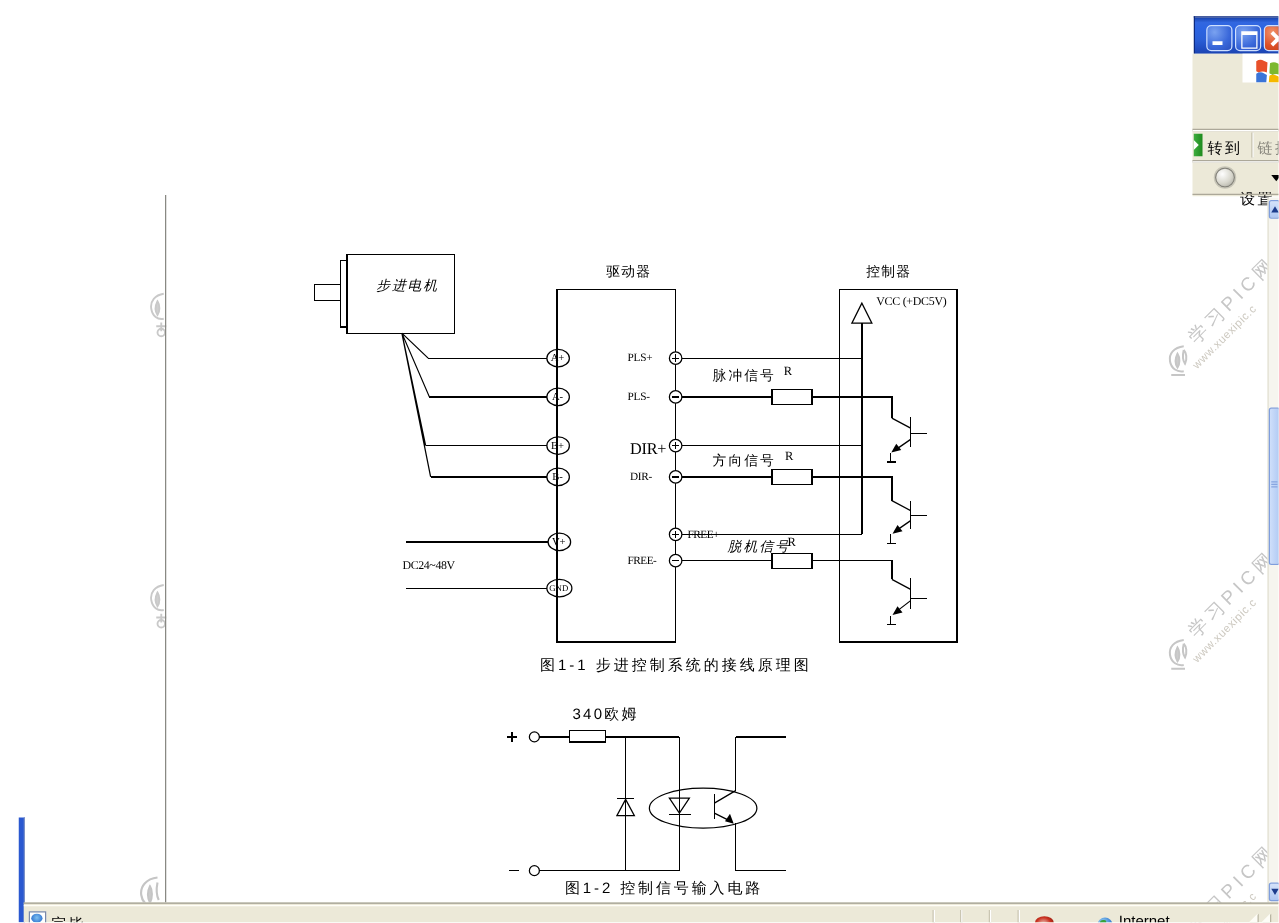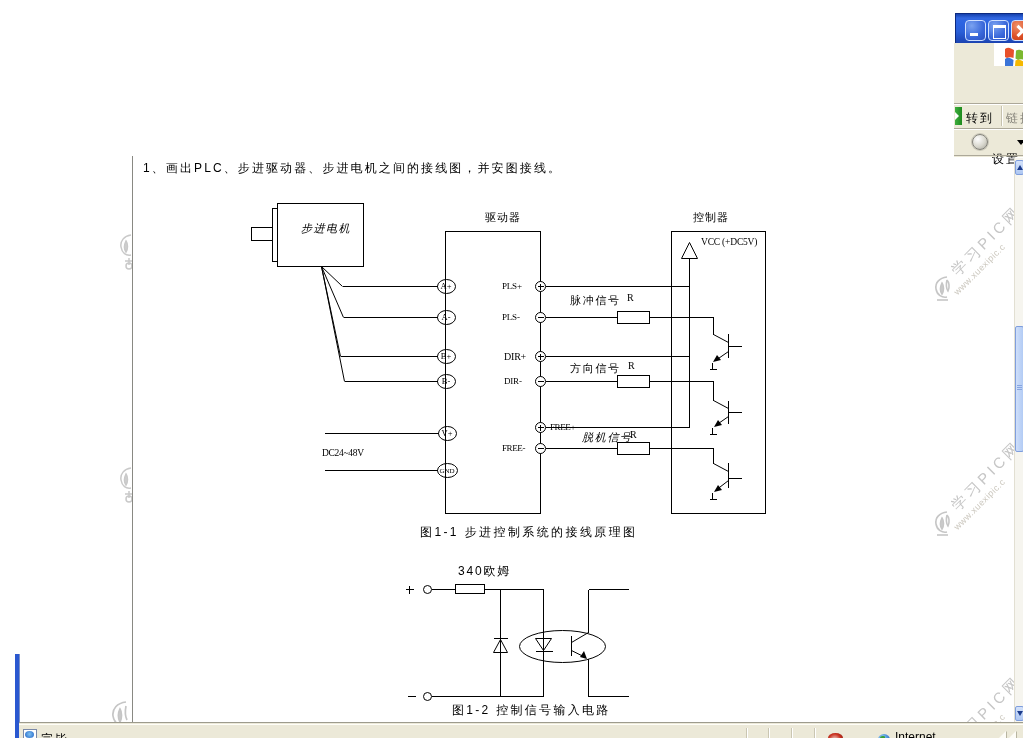--- a/index.html
+++ b/index.html
@@ -111,38 +111,37 @@
 <div class="ab" style="left:108px;top:692px;width:28px;height:30px;overflow:hidden;">
  <svg width="24" height="34" style="position:absolute;left:2px;top:8px" viewBox="0 0 24 34">
   <g stroke="#c5c5c5" fill="none" stroke-width="1.7">
    <path d="M16 2 C7 3 2 9 3 16 C4 23 10 27 16 26"></path>
    <path d="M10 9 C8 13 8 18 10 22 C12 18 12 12 10 9 Z" fill="#cbcbcb"></path>
    <path d="M16 6 C15 11 15 16 17 20"></path>
   </g>
       </svg>
 </div>
 
-<div class="ab cjk" style="left:143px;top:160px;font-size:12px;letter-spacing:2.1px;">1、画出PLC、步进驱动器、步进电机之间的接线图，并安图接线。</div>
-<div class="ab cjk" style="left:420px;top:524px;font-size:12px;letter-spacing:2.4px;">图1-1 步进控制系统的接线原理图</div>
+<div class="ab cjk" style="left:432px;top:524px;font-size:12px;letter-spacing:2.4px;">图1-1 步进控制系统的接线原理图</div>
 <div class="ab cjk" style="left:452px;top:702px;font-size:12px;letter-spacing:2.3px;">图1-2 控制信号输入电路</div>
 <div class="ab cjk" style="left:458px;top:563px;font-size:12px;letter-spacing:1.8px;">340欧姆</div>
 <div class="ab cjk" style="left:485px;top:210px;font-size:11px;letter-spacing:1px;">驱动器</div>
 <div class="ab cjk" style="left:693px;top:210px;font-size:11px;letter-spacing:1px;">控制器</div>
 <div class="ab cjk" style="left:301px;top:221px;font-size:11px;letter-spacing:1.5px;font-style:italic;">步进电机</div>
 <div class="ab cjk" style="left:570px;top:293px;font-size:11px;letter-spacing:1.7px;">脉冲信号</div>
 <div class="ab cjk" style="left:570px;top:361px;font-size:11px;letter-spacing:1.7px;">方向信号</div>
 <div class="ab cjk" style="left:582px;top:430px;font-size:11px;letter-spacing:1.7px;font-style:italic;">脱机信号</div>
 <div class="ab" style="left:627px;top:292px;font-size:10px;font-family:'Liberation Serif',serif;">R</div>
 <div class="ab" style="left:628px;top:360px;font-size:10px;font-family:'Liberation Serif',serif;">R</div>
 <div class="ab" style="left:630px;top:429px;font-size:10px;font-family:'Liberation Serif',serif;">R</div>
 <div class="ab" style="left:322px;top:448px;font-size:9.5px;letter-spacing:-0.3px;font-family:'Liberation Serif',serif;">DC24~48V</div>
 <div class="ab" style="left:701px;top:237px;font-size:9.5px;letter-spacing:-0.2px;font-family:'Liberation Serif',serif;">VCC (+DC5V)</div>
 <div class="ab" style="left:502px;top:281px;font-size:9px;letter-spacing:-0.2px;font-family:'Liberation Serif',serif;">PLS+</div>
 <div class="ab" style="left:502px;top:312px;font-size:9px;letter-spacing:-0.2px;font-family:'Liberation Serif',serif;">PLS-</div>
-<div class="ab" style="left:504px;top:351px;font-size:10px;letter-spacing:-0.2px;font-family:'Liberation Serif',serif;">DIR+</div>
+<div class="ab" style="left:504px;top:351px;font-size:13px;letter-spacing:-0.2px;font-family:'Liberation Serif',serif;">DIR+</div>
 <div class="ab" style="left:504px;top:376px;font-size:9px;letter-spacing:-0.2px;font-family:'Liberation Serif',serif;">DIR-</div>
 <div class="ab" style="left:502px;top:422px;font-size:9px;letter-spacing:-0.4px;font-family:'Liberation Serif',serif;margin-left:48px;">FREE+</div>
 <div class="ab" style="left:502px;top:443px;font-size:9px;letter-spacing:-0.4px;font-family:'Liberation Serif',serif;">FREE-</div>
 <div id="vline" class="ab"></div>
 <svg class="ab" style="left:0;top:0" width="1023" height="738" viewBox="0 0 1023 738">
 <g transform="translate(0.5,0.5)" stroke="#000" fill="none" stroke-width="1" shape-rendering="crispEdges">
  <path d="M277 203 h86 v63 h-86 z M272 208 h5 v53 h-5 z M251 227 h21 v13 h-21 z"></path>
  <path d="M445 231 h95 v282 h-95 z M671 231 h94 v282 h-94 z"></path>
  <path d="M342 286 H437 M343 317 H437 M340 356 H437 M344 381 H437"></path>
  <path d="M324 433 H438 M324 470 H437"></path>

